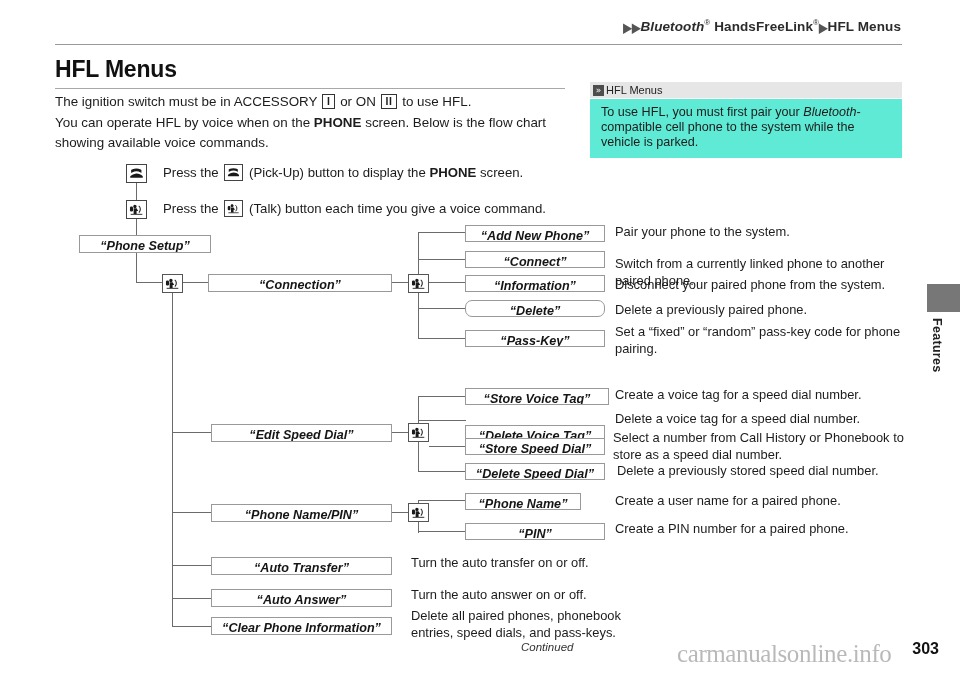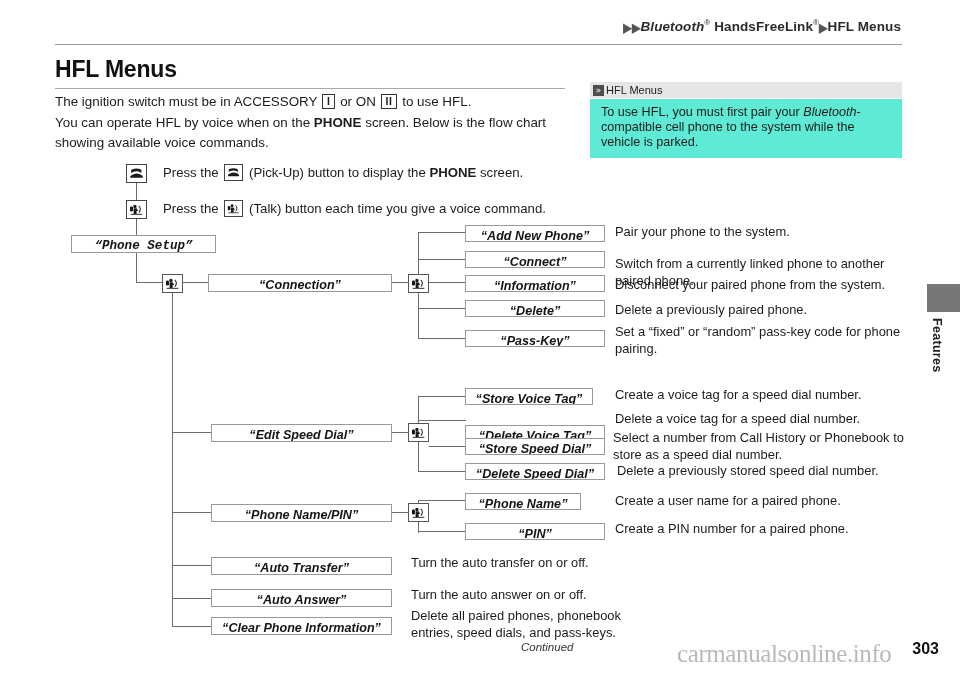--- a/index.html
+++ b/index.html
@@ -305,21 +305,21 @@
     </span>
     <span>(Talk) button each time you give a voice command.</span>
   </div>
 
   <div class="vline" style="left:136px; top:183px; height:17px;"></div>
 
   <div class="fc">
 
     <div class="vline" style="left:136px; top:219px; height:17px;"></div>
 
-    <div class="fbox" style="left:71px; top:235px; width:145px; height:18px;font-family:Liberation Mono, monospace;">“Phone Setup”</div>
+    <div class="fbox" style="left:79px; top:235px; width:132px; height:18px;">“Phone Setup”</div>
 
     <div class="vline" style="left:136px; top:253px; height:30px;"></div>
     <div class="hline" style="left:136px; top:282px; width:26px;"></div>
 
     <div class="node-ico" style="left:162px; top:274px;">
       <svg viewBox="0 0 21 19" width="19" height="17">
         <rect x="3.2" y="6.2" width="3.4" height="5.6" rx="1.4" fill="#1a1a1a"></rect>
         <path d="M8.6 4.2 C9.8 4.2 10.6 5.1 10.6 6.1 C10.6 7.1 9.8 7.9 8.6 7.9 C7.6 7.9 6.9 7.1 6.9 6.1 C6.9 5.1 7.6 4.2 8.6 4.2 Z" fill="#1a1a1a"></path>
         <path d="M7.3 8.2 L10.6 8.2 L12.4 11.2 L10.6 11.2 L10.6 14.6 L7.3 14.6 Z" fill="#1a1a1a"></path>
         <path d="M13.0 5.4 C15.2 6.8 15.4 11.0 13.2 13.0" stroke="#1a1a1a" stroke-width="1.2" fill="none"></path>
@@ -351,21 +351,21 @@
 
     <div class="hline" style="left:418px; top:259px; width:48px;"></div>
     <div class="fbox" style="left:465px; top:251px; width:140px; height:17px;">“Connect”</div>
     <div class="desc" style="left:615px; top:256px; width:290px;">Switch from a currently linked phone to another paired phone.</div>
 
     <div class="hline" style="left:429px; top:282px; width:37px;"></div>
     <div class="fbox" style="left:465px; top:275px; width:140px; height:17px;">“Information”</div>
     <div class="desc" style="left:615px; top:277px; width:300px;">Disconnect your paired phone from the system.</div>
 
     <div class="hline" style="left:418px; top:308px; width:48px;"></div>
-    <div class="fbox" style="left:465px; top:300px; width:140px; height:17px;">“Delete”</div>
+    <div class="fbox" style="left:465px; top:300px; width:140px; height:17px;border-radius:7px;">“Delete”</div>
     <div class="desc" style="left:615px; top:302px; width:290px;">Delete a previously paired phone.</div>
 
     <div class="hline" style="left:418px; top:338px; width:48px;"></div>
     <div class="fbox" style="left:465px; top:330px; width:140px; height:17px;">“Pass-Key”</div>
     <div class="desc" style="left:615px; top:324px; width:290px;">Set a “fixed” or “random” pass-key code for phone pairing.</div>
 
     <div class="hline" style="left:172px; top:432px; width:40px;"></div>
     <div class="fbox" style="left:211px; top:424px; width:181px; height:18px;">“Edit Speed Dial”</div>
     <div class="hline" style="left:392px; top:432px; width:16px;"></div>
 
@@ -374,21 +374,21 @@
         <rect x="3.2" y="6.2" width="3.4" height="5.6" rx="1.4" fill="#1a1a1a"></rect>
         <path d="M8.6 4.2 C9.8 4.2 10.6 5.1 10.6 6.1 C10.6 7.1 9.8 7.9 8.6 7.9 C7.6 7.9 6.9 7.1 6.9 6.1 C6.9 5.1 7.6 4.2 8.6 4.2 Z" fill="#1a1a1a"></path>
         <path d="M7.3 8.2 L10.6 8.2 L12.4 11.2 L10.6 11.2 L10.6 14.6 L7.3 14.6 Z" fill="#1a1a1a"></path>
         <path d="M13.0 5.4 C15.2 6.8 15.4 11.0 13.2 13.0" stroke="#1a1a1a" stroke-width="1.2" fill="none"></path>
         <path d="M4.0 14.9 L17.0 14.9" stroke="#1a1a1a" stroke-width="1" fill="none"></path>
       </svg>
     </div>
     <div class="vline" style="left:418px; top:396px; height:76px;"></div>
 
     <div class="hline" style="left:418px; top:396px; width:48px;"></div>
-    <div class="fbox" style="left:465px; top:388px; width:128px; height:17px;">“Store Voice Tag”</div>
+    <div class="fbox" style="left:465px; top:388px; width:144px; height:17px;">“Store Voice Tag”</div>
     <div class="desc" style="left:615px; top:387px; width:300px;">Create a voice tag for a speed dial number.</div>
 
     <div class="hline" style="left:418px; top:420px; width:48px;"></div>
     <div class="fbox" style="left:465px; top:412px; width:140px; height:17px;margin-top:13px;">“Delete Voice Tag”</div>
     <div class="desc" style="left:615px; top:411px; width:300px;">Delete a voice tag for a speed dial number.</div>
 
     <div class="hline" style="left:429px; top:446px; width:37px;"></div>
     <div class="fbox" style="left:465px; top:438px; width:140px; height:17px;text-decoration:underline;">“Store Speed Dial”</div>
     <div class="desc" style="left:613px; top:430px; width:295px;">Select a number from Call History or Phonebook to store as a speed dial number.</div>
 

